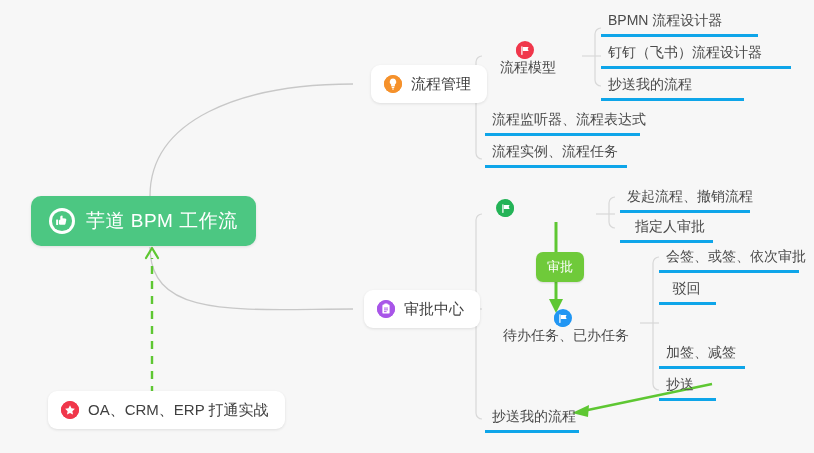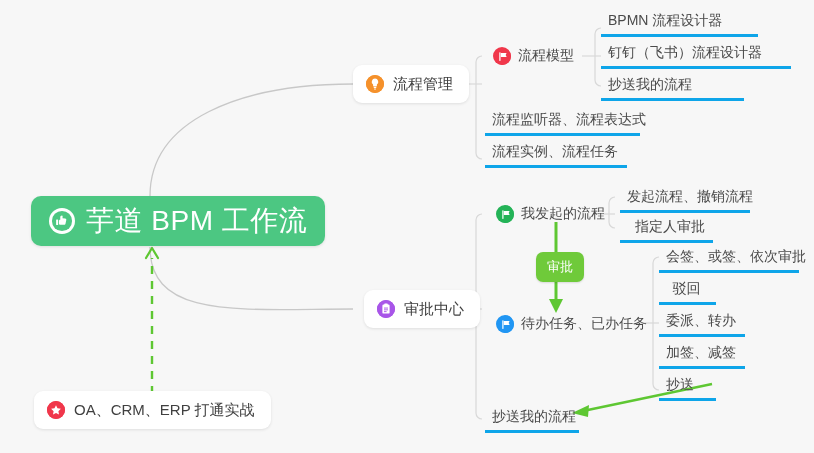--- a/index.html
+++ b/index.html
@@ -16,21 +16,21 @@
   
   .node{position:absolute;display:flex;align-items:center;box-sizing:border-box;white-space:nowrap;}
 
   .root-node{
     background:#4cc782;
     border-radius:10px;
     padding:4px 18px;
     height:50px;
     box-shadow:0 1px 3px rgba(0,0,0,.10);
     color:#ffffff;
-    font-size:28px;
+    font-size:19px;
     letter-spacing:.5px;
   }
   .root-node .label{margin-left:11px;}
 
   .card-node{
     background:#ffffff;
     border-radius:9px;
     height:38px;
     padding:0 16px 0 13px;
     box-shadow:0 1px 3px rgba(0,0,0,.10);
@@ -39,21 +39,21 @@
   }
   .card-node .label{margin-left:9px;}
 
   .plain-node{
     color:#4a4a4a;
     font-size:14px;
     height:30px;
     padding:0 9px 0 7px;
   }
   .plain-node .label{margin-left:7px;}
-  .plain-node.has-icon{padding-left:4px;}
+  .plain-node.has-icon{padding-left:4px;flex-direction:column;}
 
   
   .ul{border-bottom:3px solid #0ea5e9;}
 
   
   .ic{
     width:18px;height:18px;border-radius:50%;
     display:inline-flex;align-items:center;justify-content:center;
     flex:none;
   }
@@ -136,21 +136,21 @@
     <span class="ic ic-lg ic-thumb">
       <svg width="22" height="22" viewBox="0 0 24 24">
         <circle cx="12" cy="12" r="11" fill="#4cc782"></circle>
         <path d="M8.4 10.6h1.7V7.9c0-1 .8-1.9 1.8-1.9.5 0 .8.4.8.9l-.1 2.2 2.9.1c.8 0 1.4.8 1.2 1.6l-.9 4.3c-.1.6-.7 1.1-1.3 1.1h-4.4c-.8 0-1.4-.6-1.4-1.4v-2.8c0-.7.5-1.4.7-1.4z" fill="#ffffff"></path>
         <rect x="5.6" y="10.4" width="2.2" height="6" rx=".6" fill="#ffffff"></rect>
       </svg>
     </span>
     <span class="label">芋道 BPM 工作流</span>
   </div>
 
-  <div class="node card-node" style="left:353px;top:65px;">
+  <div class="node card-node" style="left:371px;top:65px;">
     <span class="ic ic-bulb">
       <svg width="18" height="18" viewBox="0 0 18 18">
         <circle cx="9" cy="9" r="9" fill="#f5912b"></circle>
         <path d="M9 3.6a3.3 3.3 0 0 0-1.9 6v1.2c0 .3.3.6.6.6h2.6c.3 0 .6-.3.6-.6V9.6A3.3 3.3 0 0 0 9 3.6z" fill="#ffffff"></path>
         <rect x="7.6" y="12.1" width="2.8" height="1" rx=".5" fill="#ffffff"></rect>
         <rect x="8" y="13.4" width="2" height="1" rx=".5" fill="#ffffff"></rect>
       </svg>
     </span>
     <span class="label">流程管理</span>
   </div>
@@ -198,21 +198,20 @@
   </div>
 
   <div class="node plain-node has-icon" style="left:492px;top:199px;">
     <span class="ic ic-flaggreen">
       <svg width="17" height="17" viewBox="0 0 18 18">
         <circle cx="9" cy="9" r="9" fill="#24b357"></circle>
         <rect x="5.6" y="4.4" width="1.3" height="9.3" rx=".5" fill="#ffffff"></rect>
         <path d="M7.2 5.2h5.6c.4 0 .6.4.4.7l-.9 1.4.9 1.4c.2.3 0 .7-.4.7H7.2z" fill="#ffffff"></path>
       </svg>
     </span>
-    <span class="label">我发起的流程</span>
   </div>
 
   <div class="node plain-node ul" style="left:620px;top:183px;width:130px;">
     <span class="label" style="margin-left:0">发起流程、撤销流程</span>
   </div>
   <div class="node plain-node ul" style="left:620px;top:213px;width:93px;">
     <span class="label" style="margin-left:8px">指定人审批</span>
   </div>
 
   <div class="pill" style="left:536px;top:252px;">
@@ -229,35 +228,32 @@
     </span>
     <span class="label">待办任务、已办任务</span>
   </div>
 
   <div class="node plain-node ul" style="left:659px;top:243px;width:140px;">
     <span class="label" style="margin-left:0">会签、或签、依次审批</span>
   </div>
   <div class="node plain-node ul" style="left:659px;top:275px;width:57px;justify-content:center;">
     <span class="label" style="margin-left:0">驳回</span>
   </div>
-  <div class="node plain-node ul" style="left:659px;top:307px;width:86px;">
-    <span class="label" style="margin-left:0">委派、转办</span>
-  </div>
   <div class="node plain-node ul" style="left:659px;top:339px;width:86px;">
     <span class="label" style="margin-left:0">加签、减签</span>
   </div>
   <div class="node plain-node ul" style="left:659px;top:371px;width:57px;">
     <span class="label" style="margin-left:0">抄送</span>
   </div>
 
   <div class="node plain-node ul" style="left:485px;top:403px;width:94px;">
     <span class="label" style="margin-left:0">抄送我的流程</span>
   </div>
 
-  <div class="node card-node" style="left:34px;top:391px;">
+  <div class="node card-node" style="left:48px;top:391px;">
     <span class="ic ic-star">
       <svg width="18" height="18" viewBox="0 0 18 18">
         <circle cx="9" cy="9" r="9" fill="#f0374b"></circle>
         <path d="M9 4.2l1.5 3.1 3.4.5-2.5 2.4.6 3.4L9 12l-3 1.6.6-3.4L4.1 7.8l3.4-.5z" fill="#ffffff"></path>
       </svg>
     </span>
     <span class="label">OA、CRM、ERP 打通实战</span>
   </div>
 
 </div>

